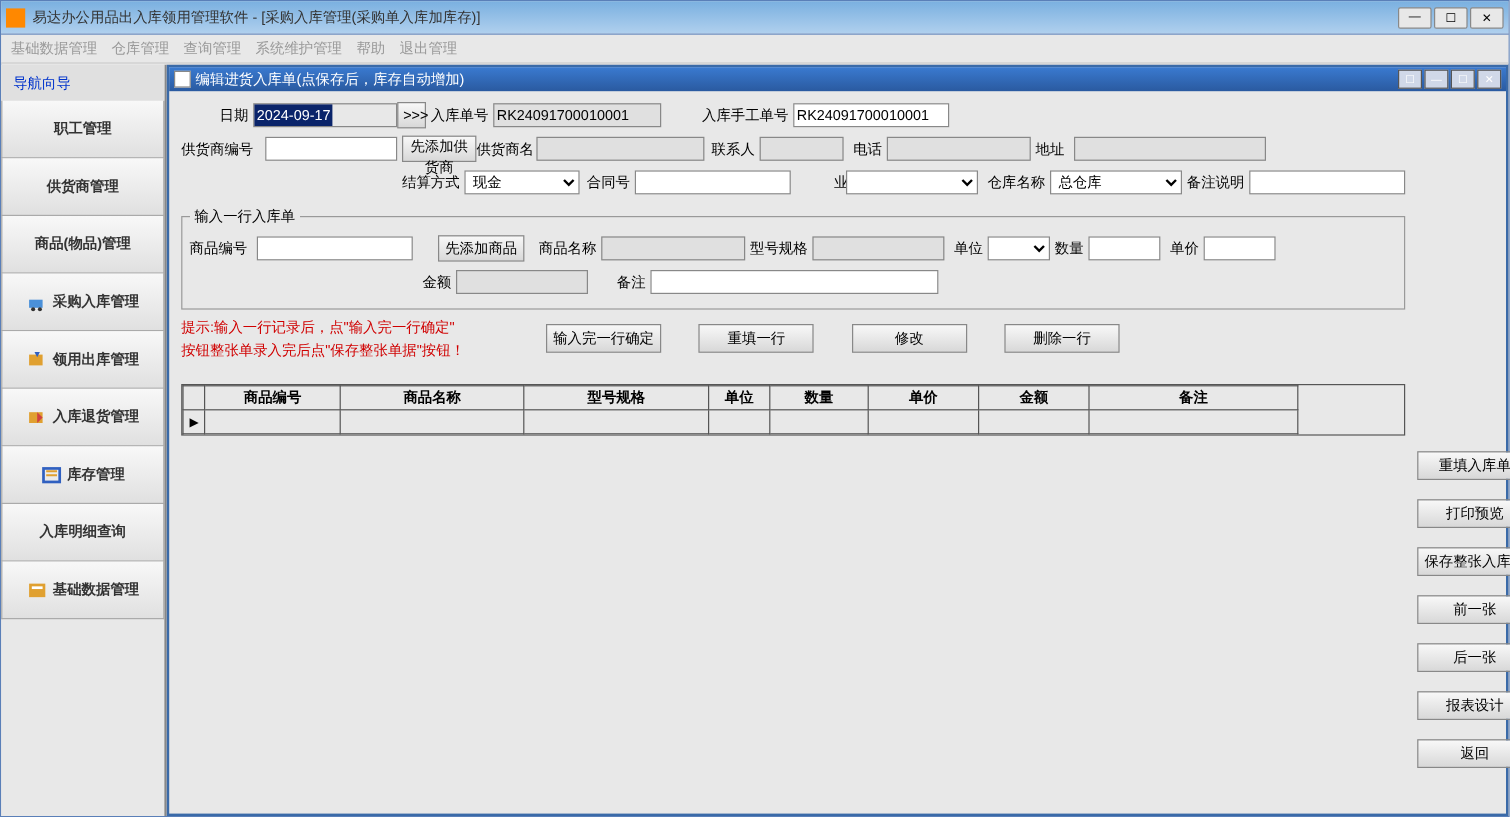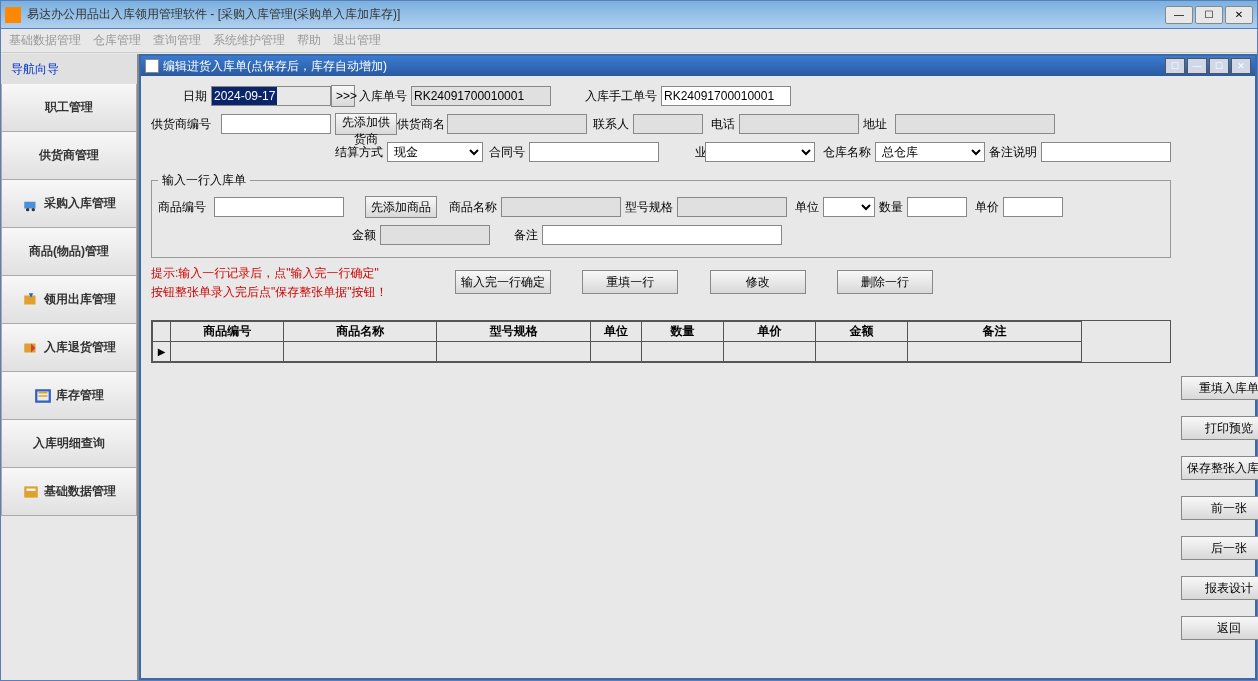--- a/index.html
+++ b/index.html
@@ -90,29 +90,29 @@
     <div class="sidebar">
       <div class="sidebar-header">导航向导</div>
       <div class="sidebar-items">
         <div class="sidebar-item">
             <span>职工管理</span>
           </div>
         <div class="sidebar-item">
             <span>供货商管理</span>
           </div>
         <div class="sidebar-item">
+            <span>商品(物品)管理</span>
+          </div>
+        <div class="sidebar-item">
             <svg class="ic" viewBox="0 0 16 16">
               <rect x="2" y="6" width="10" height="6" fill="#4a90d9"></rect>
               <circle cx="5" cy="13" r="1.5" fill="#333"></circle>
               <circle cx="10" cy="13" r="1.5" fill="#333"></circle>
             </svg>
             <span>采购入库管理</span>
-          </div>
-        <div class="sidebar-item">
-            <span>商品(物品)管理</span>
           </div>
         <div class="sidebar-item">
             <svg class="ic" viewBox="0 0 16 16">
               <rect x="2" y="4" width="10" height="8" fill="#e0a030"></rect>
               <path d="M6 2 L10 2 L8 6 Z" fill="#3060c0"></path>
             </svg>
             <span>领用出库管理</span>
           </div>
         <div class="sidebar-item">
             <svg class="ic" viewBox="0 0 16 16">

